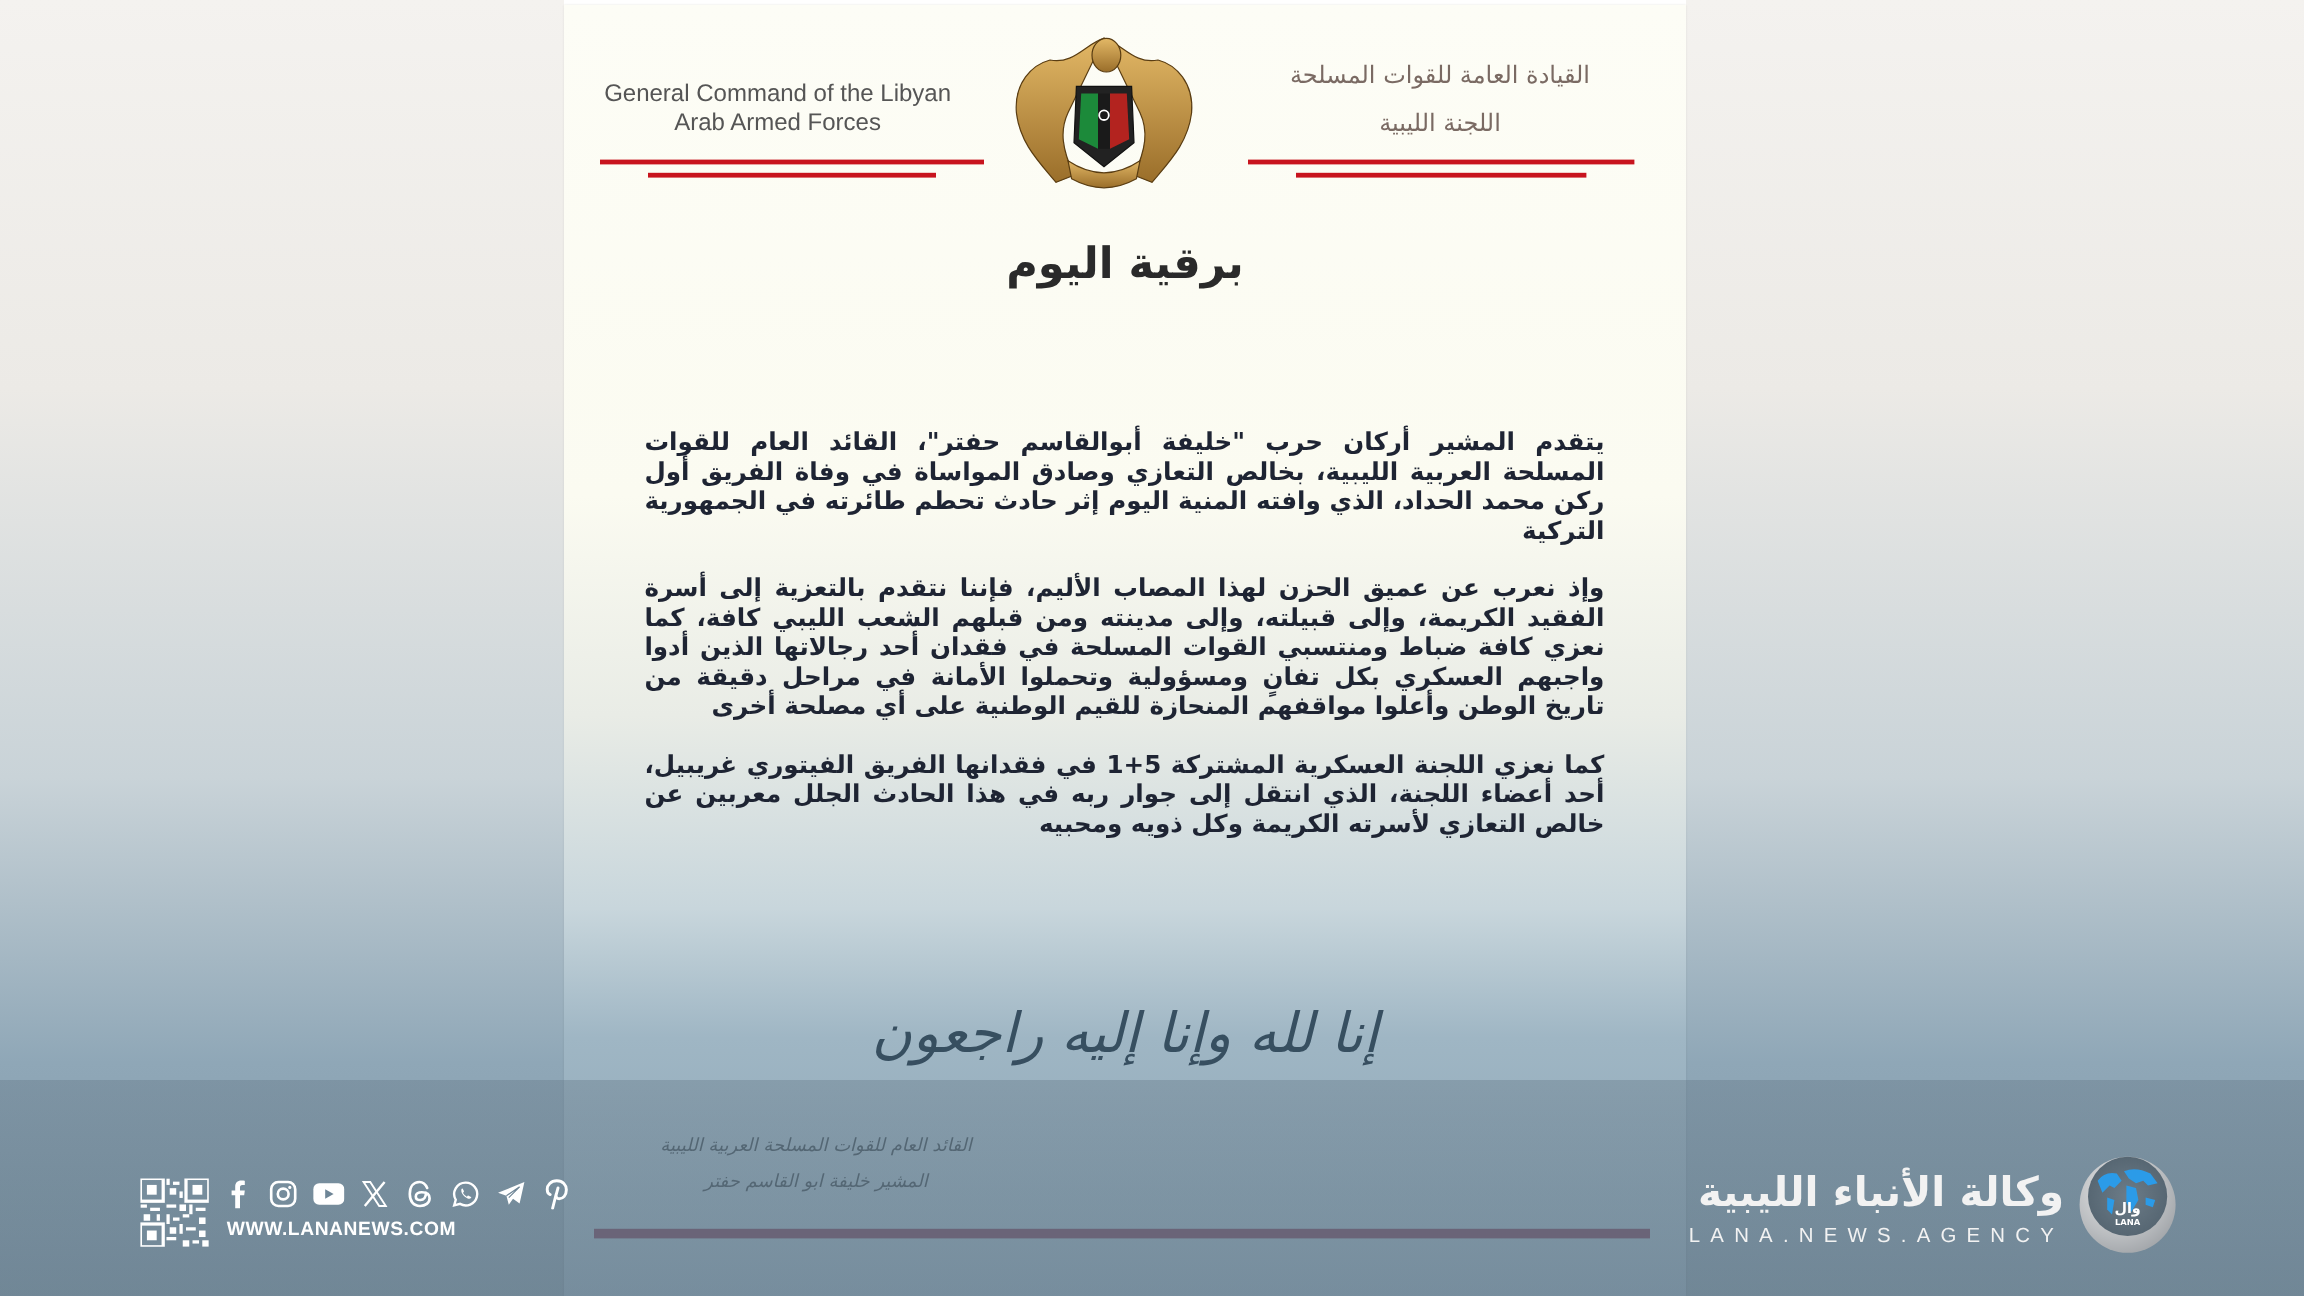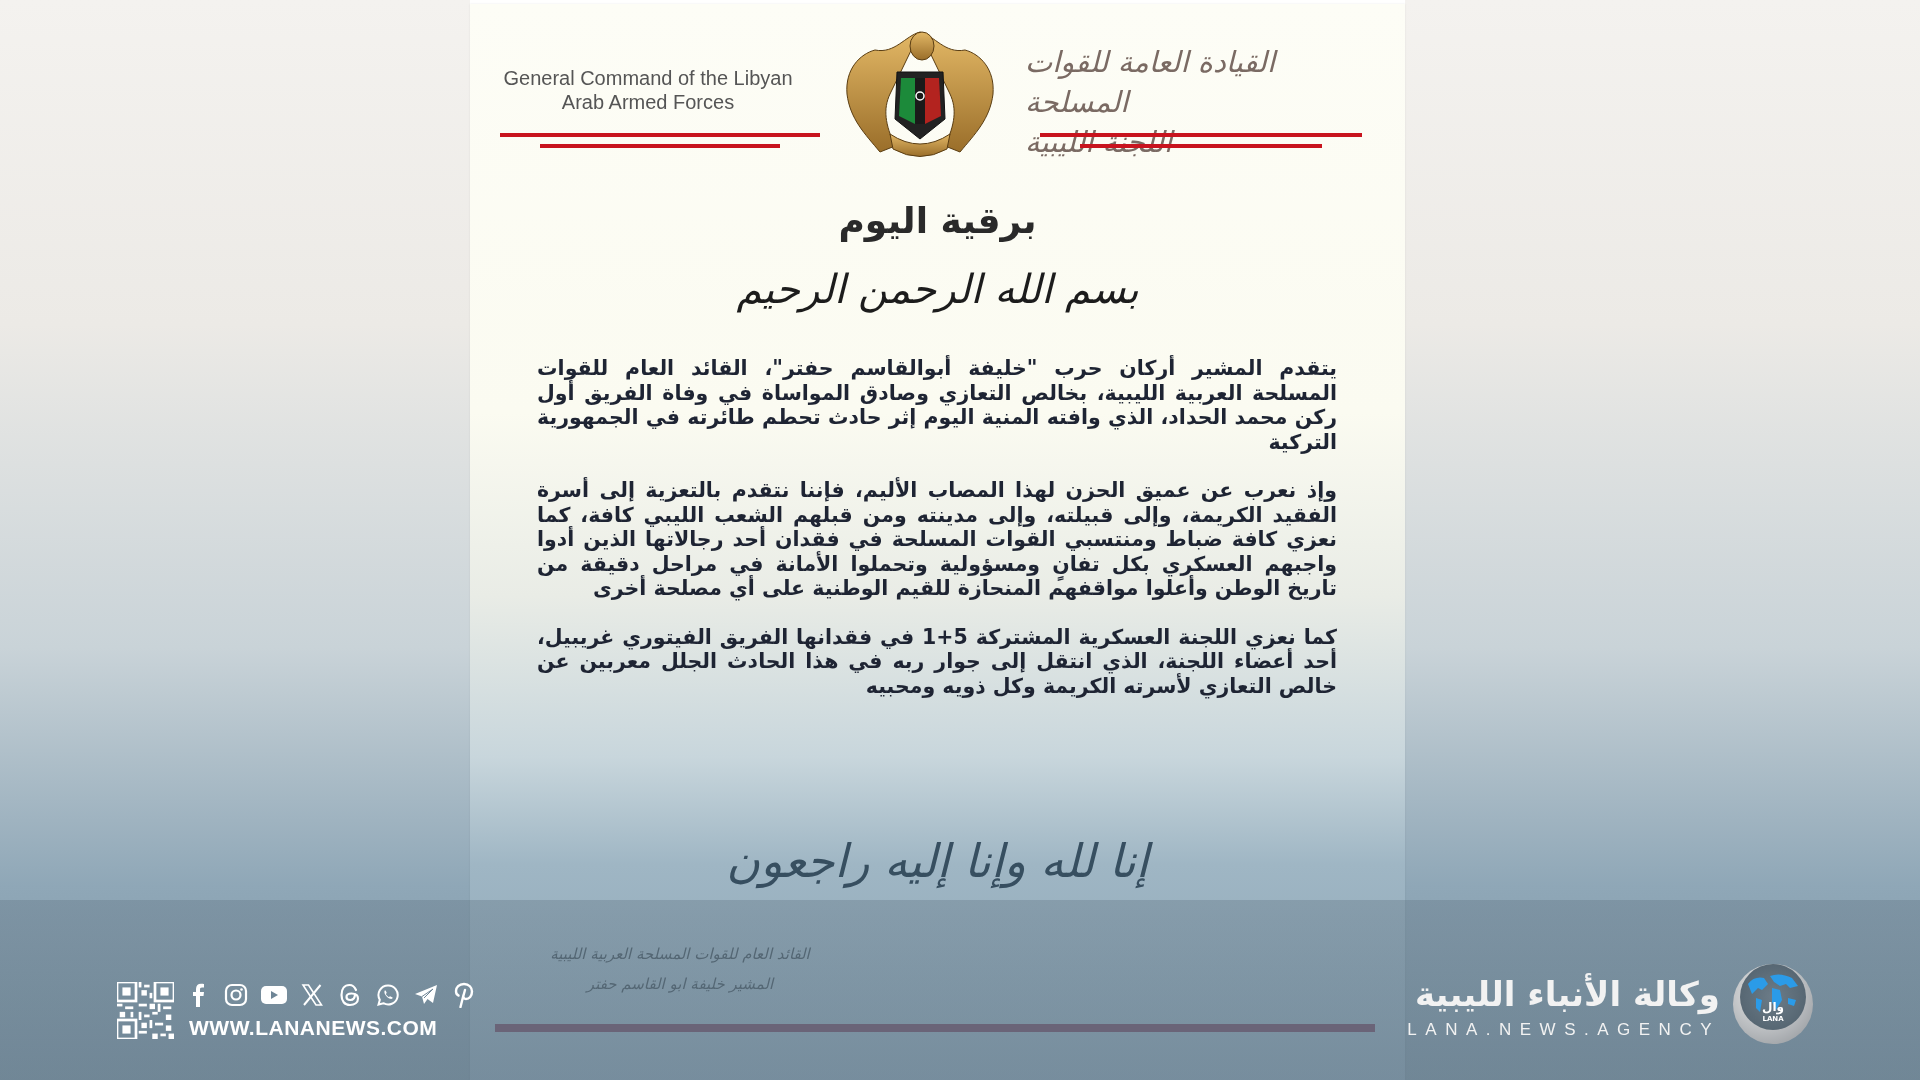--- a/index.html
+++ b/index.html
@@ -13,22 +13,22 @@
     background: linear-gradient(180deg, #fdfdf6 0%, #fbfbf1 38%, #e9ece6 55%, #c8d6dc 70%, #9fb6c4 80%, #8aa3b4 100%);
     box-shadow: 0 0 2px rgba(0,0,0,0.08);
   }
   .doc-topline { position:absolute; left:470px; top:0; width:935px; height:4px; background:#fff; }
   .header { position:absolute; left:0; top:0; width:100%; height:170px; }
   .en-title {
     position:absolute; left:28px; top:62px; width:300px; text-align:center;
     font-family:"Liberation Sans", sans-serif; color:#555; font-size:20px; line-height:24px;
   }
   .ar-title {
-    position:absolute; right:30px; top:38px; width:350px; text-align:left;
-    font-family:"DejaVu Serif", serif; color:#7a6a63; font-size:29px; line-height:40px; direction:rtl;font-style:italic;
+    position:absolute; right:30px; top:38px; width:350px; text-align:center;
+    font-family:"DejaVu Serif", serif; color:#7a6a63; font-size:20px; line-height:40px; direction:rtl;
   }
   .red-line { position:absolute; height:4px; background:#c8141e; }
   .emblem { position:absolute; left:365px; top:20px; width:170px; height:140px; }
   .doc-title {
     position:absolute; left:0; width:100%; top:196px; text-align:center; direction:rtl;
     font-family:"DejaVu Sans", sans-serif; font-weight:bold; font-size:36px; color:#2a2a2a;
   }
   .basmala {
     position:absolute; left:0; width:100%; top:262px; text-align:center; direction:rtl;
     font-family:"DejaVu Serif", serif; font-size:40px; color:#1c1c1c; font-style:italic; letter-spacing:-1px;
@@ -54,21 +54,21 @@
     position:absolute; left:495px; top:1024px; width:880px; height:8px; background:#6a6478;
   }
   .social {
     position:absolute; left:117px; top:980px; width:350px; height:60px;
   }
   .qr { position:absolute; left:0; top:2px; width:57px; height:57px; }
   .icons { position:absolute; left:68px; top:2px; display:flex; gap:12px; align-items:center; }
   .icons span { width:26px; height:26px; display:flex; align-items:center; justify-content:center; }
   .website {
     position:absolute; left:72px; top:36px;
-    font-family:"Liberation Sans", sans-serif; font-weight:bold; color:#fff; font-size:21px; letter-spacing:0.5px;
+    font-family:"Liberation Sans", sans-serif; font-weight:bold; color:#fff; font-size:16px; letter-spacing:0.5px;
   }
   .lana {
     position:absolute; left:1415px; top:960px; width:400px; height:90px;
   }
   .lana-ar {
     position:absolute; right:95px; top:14px; direction:rtl;
     font-family:"DejaVu Sans", sans-serif; font-weight:bold; font-size:34px; color:#f2f2f2; white-space:nowrap;
   }
   .lana-en {
     position:absolute; right:95px; top:60px;
@@ -120,21 +120,20 @@
 
     <div class="ar-title">
       <div>القيادة العامة للقوات المسلحة</div>
       <div>اللجنة الليبية</div>
     </div>
     <div class="red-line" style="left:570px; top:129px; width:322px;"></div>
     <div class="red-line" style="left:610px; top:140px; width:242px;"></div>
   </div>
 
   <div class="doc-title">برقية اليوم</div>
-  <div class="basmala">بسم الله الرحمن الرحيم</div>
 
   <div class="body-text">
     <p>يتقدم المشير أركان حرب "خليفة أبوالقاسم حفتر"، القائد العام للقوات المسلحة العربية الليبية، بخالص التعازي وصادق المواساة في وفاة الفريق أول ركن محمد الحداد، الذي وافته المنية اليوم إثر حادث تحطم طائرته في الجمهورية التركية</p>
     <p>وإذ نعرب عن عميق الحزن لهذا المصاب الأليم، فإننا نتقدم بالتعزية إلى أسرة الفقيد الكريمة، وإلى قبيلته، وإلى مدينته ومن قبلهم الشعب الليبي كافة، كما نعزي كافة ضباط ومنتسبي القوات المسلحة في فقدان أحد رجالاتها الذين أدوا واجبهم العسكري بكل تفانٍ ومسؤولية وتحملوا الأمانة في مراحل دقيقة من تاريخ الوطن وأعلوا مواقفهم المنحازة للقيم الوطنية على أي مصلحة أخرى</p>
     <p>كما نعزي اللجنة العسكرية المشتركة 5+1 في فقدانها الفريق الفيتوري غريبيل، أحد أعضاء اللجنة، الذي انتقل إلى جوار ربه في هذا الحادث الجلل معربين عن خالص التعازي لأسرته الكريمة وكل ذويه ومحبيه</p>
   </div>
 
   <div class="istirja">إنا لله وإنا إليه راجعون</div>
 
   <div class="signature">

